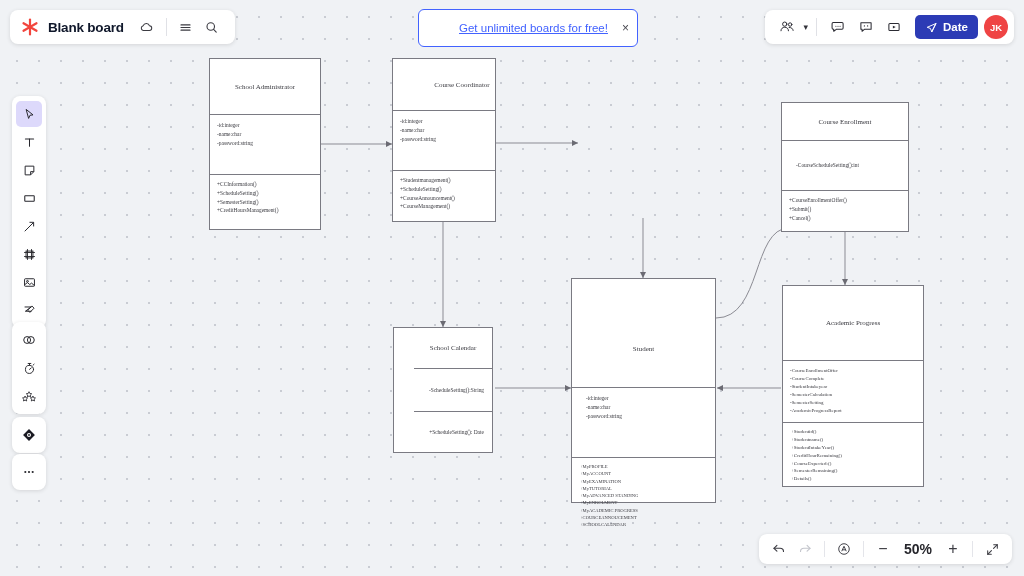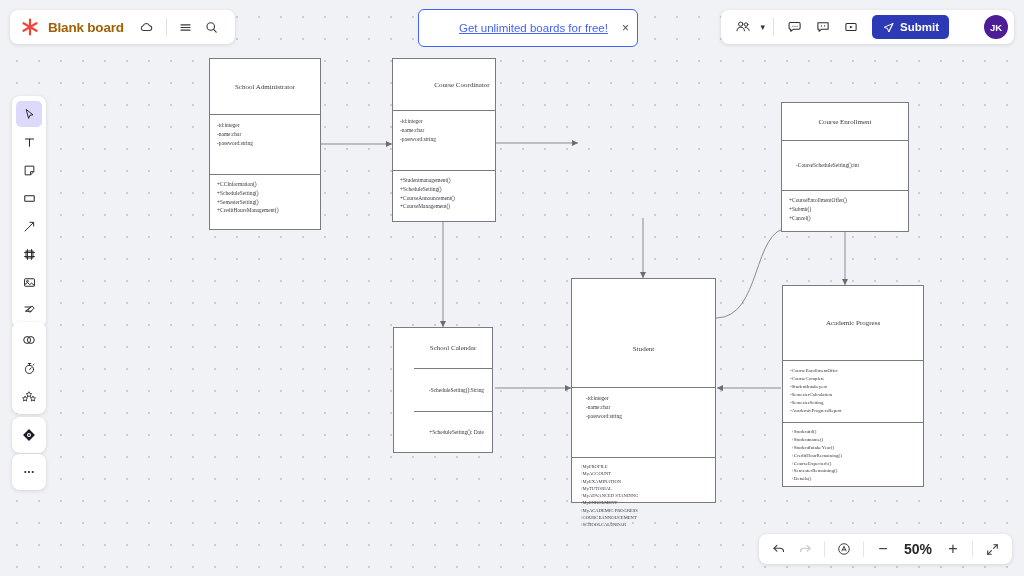--- a/index.html
+++ b/index.html
@@ -21,21 +21,21 @@
   
   .topbar-left{
     position:absolute;left:10px;top:10px;height:34px;
     background:#fff;border-radius:8px;
     box-shadow:0 1px 4px rgba(0,0,0,.12);
     display:flex;align-items:center;gap:0px;padding:0 10px;z-index:30;
   }
   .logo-star{width:20px;height:20px;position:relative;margin-right:8px;flex:0 0 auto;}
   .logo-star svg{display:block;}
   .board-title{
-    font-size:13.5px;font-weight:bold;color:#a16207;letter-spacing:-.2px;
+    font-size:13.5px;font-weight:bold;color:#0f172a;letter-spacing:-.2px;
     margin-right:10px;white-space:nowrap;
   }
   .tb-icon{
     width:26px;height:26px;display:flex;align-items:center;justify-content:center;
     color:#3b3b42;border-radius:4px;cursor:pointer;flex:0 0 auto;
   }
   .tb-sep{width:1px;height:18px;background:#e0e1e6;margin:0 6px;flex:0 0 auto;}
 
   .promo{
     position:absolute;left:418px;top:9px;width:186px;height:36px;
@@ -53,23 +53,23 @@
     box-shadow:0 1px 4px rgba(0,0,0,.12);
     display:flex;align-items:center;gap:2px;padding:0 6px 0 10px;z-index:30;
   }
   .chev{font-size:9px;color:#33333a;margin-left:1px;}
   .share-btn{
     height:24px;background:#2c3bb5;color:#fff;border-radius:5px;
     display:flex;align-items:center;gap:5px;padding:0 10px;margin:0 4px 0 6px;
     font-size:11.5px;font-weight:bold;cursor:pointer;white-space:nowrap;
   }
   .avatar{
-    width:24px;height:24px;border-radius:50%;background:#4c1d95;color:#fff;
+    width:24px;height:24px;border-radius:50%;background:#ef4444;color:#fff;
     font-size:9.5px;font-weight:bold;display:flex;align-items:center;justify-content:center;
-    cursor:pointer;flex:0 0 auto;margin-left:29px;
+    cursor:pointer;flex:0 0 auto;
   }
 
   
   .lefttool{
     position:absolute;left:12px;z-index:30;
     background:#fff;border-radius:8px;
     box-shadow:0 1px 4px rgba(0,0,0,.12);
     width:34px;display:flex;flex-direction:column;align-items:center;padding:4px 0;
   }
   #tool-group-1{top:96px;}
@@ -304,21 +304,21 @@
     <svg width="16" height="16" viewBox="0 0 20 20" fill="none" stroke="#2b2b33" stroke-width="1.3" stroke-linejoin="round">
       <rect x="3.6" y="5.6" width="12.8" height="8.8" rx="1.3"></rect>
       <path d="M8.6 8.3l3.6 1.7-3.6 1.8z" fill="#2b2b33" stroke="none"></path>
     </svg>
   </div>
   <div class="share-btn">
     <svg width="13" height="13" viewBox="0 0 20 20" fill="none" stroke="#fff" stroke-width="1.5" stroke-linecap="round" stroke-linejoin="round">
       <path d="M16.5 4L3.4 9.7l5 1.8 1.9 4.9z"></path>
       <path d="M16.5 4l-6.2 12.4"></path>
     </svg>
-    <span>Submit</span>
+    <span>Date</span>
   </div>
   <div class="avatar">JK</div>
 </div>
 
 <div class="lefttool" id="tool-group-1">
   <div class="tool sel">
     <svg width="15" height="15" viewBox="0 0 20 20" fill="none" stroke="#26262c" stroke-width="1.3" stroke-linejoin="round">
       <path d="M5.5 3.2l9.2 7.3-4 .5-1.9 4.2z"></path>
     </svg>
   </div>

